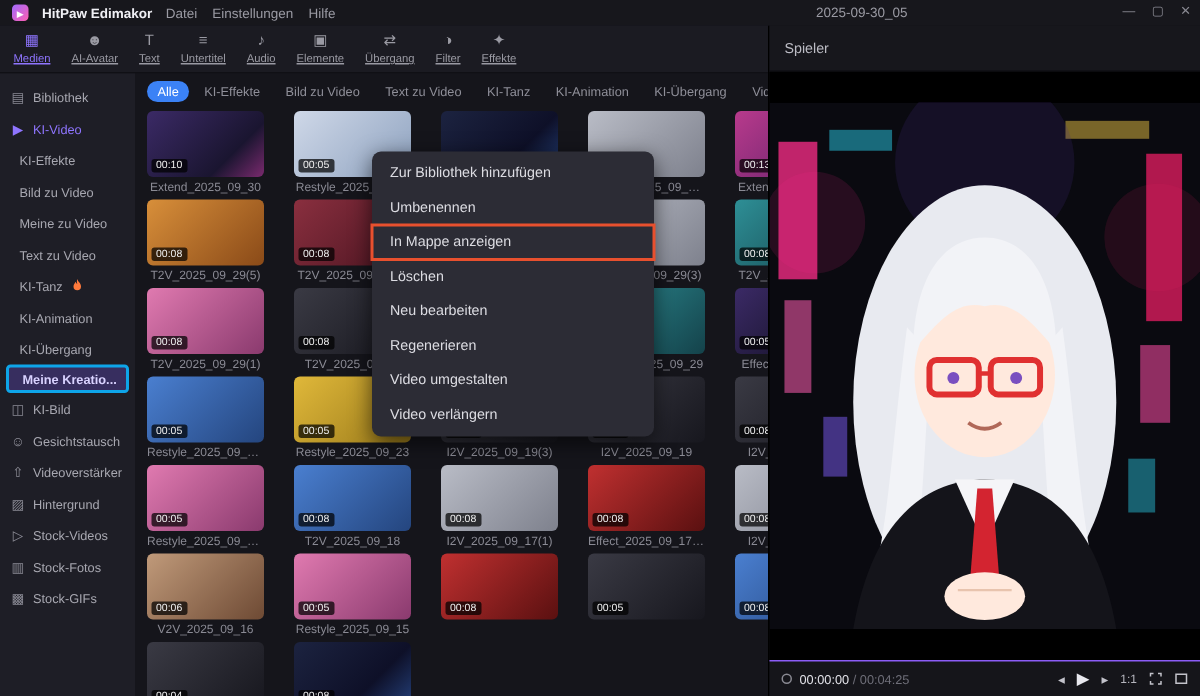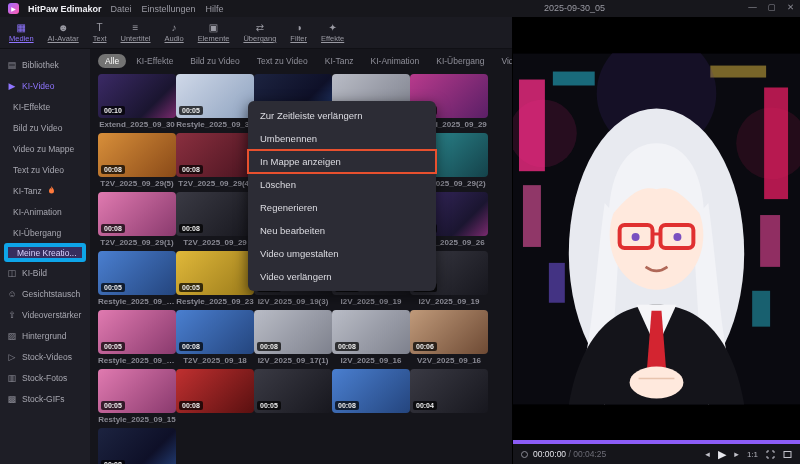--- a/index.html
+++ b/index.html
@@ -30,32 +30,32 @@
   .ttab.active{color:#8f75ff;}
   
   .workspace{flex:1;display:flex;min-height:0;}
   .sidebar{width:90px;background:#1e1e26;padding-top:5px;overflow:hidden;flex:0 0 auto;}
   .side-item{height:21px;display:flex;align-items:center;gap:5px;padding:0 7px;
              font-size:8.5px;color:#a8a8b1;cursor:default;white-space:nowrap;}
   .side-item .sicon{font-size:9px;width:10px;text-align:center;color:#8a8a94;}
   .side-item.sub{padding-left:13px;}
   .side-item.active{color:#8f75ff;}
   .side-item.active .sicon{color:#8f75ff;}
-  .side-item.selected{background:rgba(123,91,245,.28);border:4px solid #0ea5e9;
+  .side-item.selected{background:rgba(123,91,245,.28);border:2px solid #0ea5e9;
                       border-radius:3px;margin:0 4px;padding-left:9px;height:19px;
-                      color:#d9d2ff;}
+                      color:#d9d2ff;font-weight:bold;}
   .flame{margin-left:1px;}
   
   .content{flex:1;background:#15151b;position:relative;overflow:hidden;}
   .subtabs{height:24px;display:flex;align-items:center;gap:3px;padding:0 8px;
            font-size:8.5px;color:#8f8f99;}
   .subtab{padding:2px 7px;border-radius:10px;white-space:nowrap;cursor:default;}
-  .subtab.active{background:#737373;color:#fff;}
-  .grid{display:grid;grid-template-columns:repeat(5,78px);gap:3px 0;padding:1px 8px;
-        overflow:hidden;height:391px;align-content:start;font-weight:bold;}
+  .subtab.active{background:#3b82f6;color:#fff;}
+  .grid{display:grid;grid-template-columns:repeat(5,78px);gap:3px 20px;padding:1px 8px;
+        overflow:hidden;height:391px;align-content:start;}
   .cell{width:78px;}
   .thumb{width:78px;height:44px;border-radius:4px;position:relative;overflow:hidden;}
   .dur{position:absolute;left:3px;bottom:3px;background:rgba(0,0,0,.72);color:#eee;
        font-size:7px;line-height:9px;padding:0 3px;border-radius:2px;}
   .fname{font-size:8px;line-height:11px;color:#8a8a94;text-align:center;
          white-space:nowrap;overflow:hidden;text-overflow:ellipsis;margin-top:1px;}
   
   .tone-0{background:linear-gradient(135deg,#3b2a66,#1a1530 70%,#7a2a6e);}
   .tone-1{background:linear-gradient(135deg,#cfd8e8,#8fa3c0);}
   .tone-2{background:linear-gradient(135deg,#1c2340,#0e1028 65%,#24407a);}
@@ -76,21 +76,21 @@
   .ctx-item{height:23px;display:flex;align-items:center;padding:0 12px;
             font-size:9.5px;color:#dcdce2;cursor:default;}
   .ctx-item.hl{outline:2px solid #e8502e;outline-offset:-1px;}
   
   .player-panel{width:288px;display:flex;flex-direction:column;background:#101014;
                 border-left:1px solid #000;}
   .player-header{height:31px;background:#17171c;display:flex;align-items:center;
                  padding:0 10px;font-size:9.5px;color:#bcbcc4;
                  border-bottom:1px solid #0b0b0e;}
   .player-stage{flex:1;background:#000;display:flex;align-items:center;justify-content:center;overflow:hidden;}
-  .player-controls{height:24px;background:#15151a;border-top:4px solid #8b5cf6;
+  .player-controls{height:24px;background:#15151a;border-top:1px solid #8b5cf6;
                    display:flex;align-items:center;padding:0 8px;font-size:8.5px;color:#9a9aa3;gap:5px;}
   .rec-dot{width:7px;height:7px;border:1px solid #8a8a93;border-radius:50%;flex:0 0 auto;}
   .time-cur{color:#e2e2e8;}
   .time-sep{color:#6e6e78;}
   .pc-right{margin-left:auto;display:flex;align-items:center;gap:8px;color:#c2c2ca;}
   .pc-btn{font-size:9px;line-height:10px;cursor:default;}
   .pc-play{font-size:11px;color:#e8e8ee;}
   .ratio{font-size:8px;color:#b5b5bd;}
 </style>
 </head>
@@ -167,21 +167,21 @@
               <span class="sicon">▶</span>
               <span class="slabel">KI-Video</span>
             </div>
             <div class="side-item sub">
               <span class="slabel">KI-Effekte</span>
             </div>
             <div class="side-item sub">
               <span class="slabel">Bild zu Video</span>
             </div>
             <div class="side-item sub">
-              <span class="slabel">Video zu Mappe</span>
+              <span class="slabel">Meine zu Video</span>
             </div>
             <div class="side-item sub">
               <span class="slabel">Text zu Video</span>
             </div>
             <div class="side-item sub">
               <span class="slabel">KI-Tanz</span>
               <svg class="flame" width="7" height="9" viewBox="0 0 7 9">
                 <path d="M3.5 0C4 2 6 2.5 6 5a2.5 2.5 0 0 1-5 0C1 3.5 2 3 2.2 1.8 2.8 2.6 3.2 3 3.5 3.4 3.2 2 3.2 1 3.5 0Z" fill="#ff7a3c"></path>
               </svg>
             </div>
@@ -368,20 +368,26 @@
                 </div>
                 <div class="fname">T2V_2025_09_18</div>
               </div>
               <div class="cell">
                 <div class="thumb tone-3">
                   <span class="dur">00:08</span>
                 </div>
                 <div class="fname">I2V_2025_09_17(1)</div>
               </div>
               <div class="cell">
+                <div class="thumb tone-12">
+                  <span class="dur">00:08</span>
+                </div>
+                <div class="fname">Effect_2025_09_17(1)</div>
+              </div>
+              <div class="cell">
                 <div class="thumb tone-3">
                   <span class="dur">00:08</span>
                 </div>
                 <div class="fname">I2V_2025_09_16</div>
               </div>
               <div class="cell">
                 <div class="thumb tone-13">
                   <span class="dur">00:06</span>
                 </div>
                 <div class="fname">V2V_2025_09_16</div>
@@ -418,34 +424,35 @@
               </div>
               <div class="cell">
                 <div class="thumb tone-2">
                   <span class="dur">00:08</span>
                 </div>
                 <div class="fname"></div>
               </div>
             </div>
 
           <div class="ctx" id="ctx">
-              <div class="ctx-item">Zur Zeitleiste verlängern</div>
+              <div class="ctx-item">Zur Bibliothek hinzufügen</div>
               <div class="ctx-item">Umbenennen</div>
               <div class="ctx-item hl">In Mappe anzeigen</div>
               <div class="ctx-item">Löschen</div>
+              <div class="ctx-item">Neu bearbeiten</div>
               <div class="ctx-item">Regenerieren</div>
-              <div class="ctx-item">Neu bearbeiten</div>
               <div class="ctx-item">Video umgestalten</div>
               <div class="ctx-item">Video verlängern</div>
             </div>
         </main>
       </div>
     </div>
 
     <section class="player-panel">
+      <div class="player-header">Spieler</div>
       <div class="player-stage">
         <svg width="288" height="352" viewBox="0 0 288 352">
           <rect width="288" height="352" fill="#0a0a10"></rect>
 
           <rect x="6" y="26" width="26" height="92" fill="#ff2d8a" opacity="0.75"></rect>
           <rect x="10" y="132" width="18" height="62" fill="#ff5cb0" opacity="0.55"></rect>
           <rect x="252" y="34" width="24" height="112" fill="#e91e63" opacity="0.75"></rect>
           <rect x="248" y="162" width="20" height="52" fill="#ff4da6" opacity="0.55"></rect>
           <rect x="40" y="18" width="42" height="14" fill="#2de0ff" opacity="0.45"></rect>
           <rect x="198" y="12" width="56" height="12" fill="#ffd54a" opacity="0.45"></rect>

